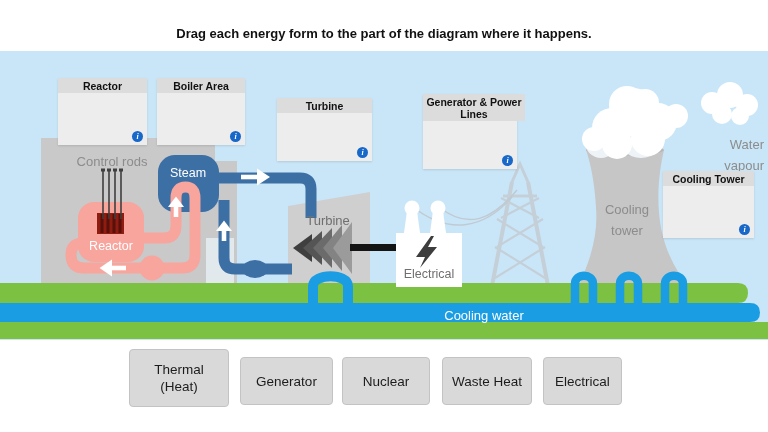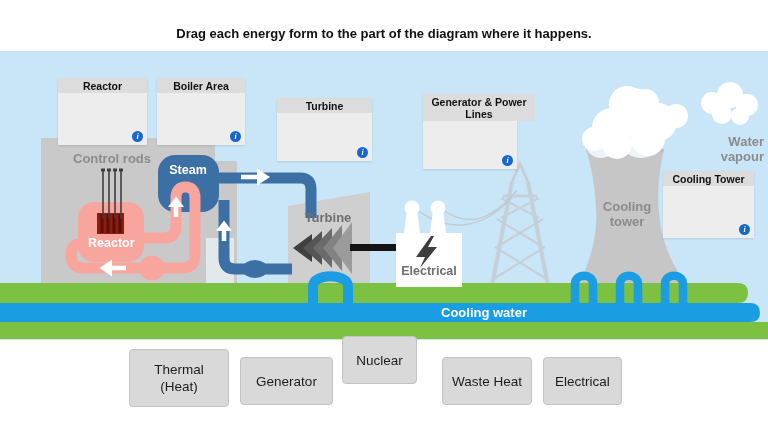--- a/index.html
+++ b/index.html
@@ -3,21 +3,21 @@
 <meta charset="utf-8">
 <style>
   html,body{margin:0;padding:0;background:#ffffff;}
   *{box-sizing:border-box;font-family:"Liberation Sans",sans-serif;}
   .stage{position:relative;width:768px;height:432px;background:#ffffff;overflow:hidden;border-radius:19px;}
   .title{position:absolute;top:26px;left:0;width:768px;text-align:center;
          font-size:13px;font-weight:bold;color:#111;}
   .scene{position:absolute;top:51px;left:0;width:768px;height:289px;background:#c9e6f8;overflow:hidden;}
   .scene svg{position:absolute;top:0;left:0;}
   
-  .lbl{position:absolute;font-weight:bold;line-height:15px;}
+  .lbl{position:absolute;font-weight:normal;line-height:21px;}
   .lbl.gray{color:#8c8c8c;font-size:13px;}
   .lbl.dgray{color:#6f6f6f;font-size:12.5px;}
   .lbl.white{color:#ffffff;font-size:12.5px;}
   
   .zone{position:absolute;display:flex;flex-direction:column;box-shadow:0 1px 2px rgba(0,0,0,.12);}
   .zone-h{background:#dcdcdc;color:#111;font-size:10.5px;font-weight:bold;text-align:center;
           padding:2px 3px 1px 3px;line-height:12px;}
   .zone-b{flex:1;background:#ededed;position:relative;}
   .info{position:absolute;right:4px;bottom:3px;width:11px;height:11px;border-radius:50%;
         background:#1868c9;color:#fff;font:italic bold 8px "Liberation Serif",serif;
@@ -163,39 +163,39 @@
       <div class="zone-h">Boiler Area</div>
       <div class="zone-b"></div>
       <span class="info">i</span>
     </div>
     <div class="zone" style="left:277px;top:47px;width:95px;height:63px;">
       <div class="zone-h">Turbine</div>
       <div class="zone-b"></div>
       <span class="info">i</span>
     </div>
     <div class="zone" style="left:423px;top:43px;width:94px;height:75px;">
-      <div class="zone-h" style="width:112px;">Generator &amp; Power Lines</div>
+      <div class="zone-h" style="width:102px;">Generator &amp; Power Lines</div>
       <div class="zone-b"></div>
       <span class="info">i</span>
     </div>
     <div class="zone" style="left:663px;top:120px;width:91px;height:67px;">
       <div class="zone-h">Cooling Tower</div>
       <div class="zone-b"></div>
       <span class="info">i</span>
     </div>
   </div>
 
   <div>
     <div class="chip wrap" style="left:129px;top:349px;width:100px;height:58px;">
       <span>Thermal (Heat)</span>
     </div>
     <div class="chip" style="left:240px;top:357px;width:93px;height:48px;">
       <span>Generator</span>
     </div>
-    <div class="chip" style="left:342px;top:336px;width:75px;height:48px;">
+    <div class="chip" style="left:342px;top:357px;width:88px;height:48px;">
       <span>Nuclear</span>
     </div>
     <div class="chip" style="left:442px;top:357px;width:90px;height:48px;">
       <span>Waste Heat</span>
     </div>
     <div class="chip" style="left:543px;top:357px;width:79px;height:48px;">
       <span>Electrical</span>
     </div>
   </div>
 

